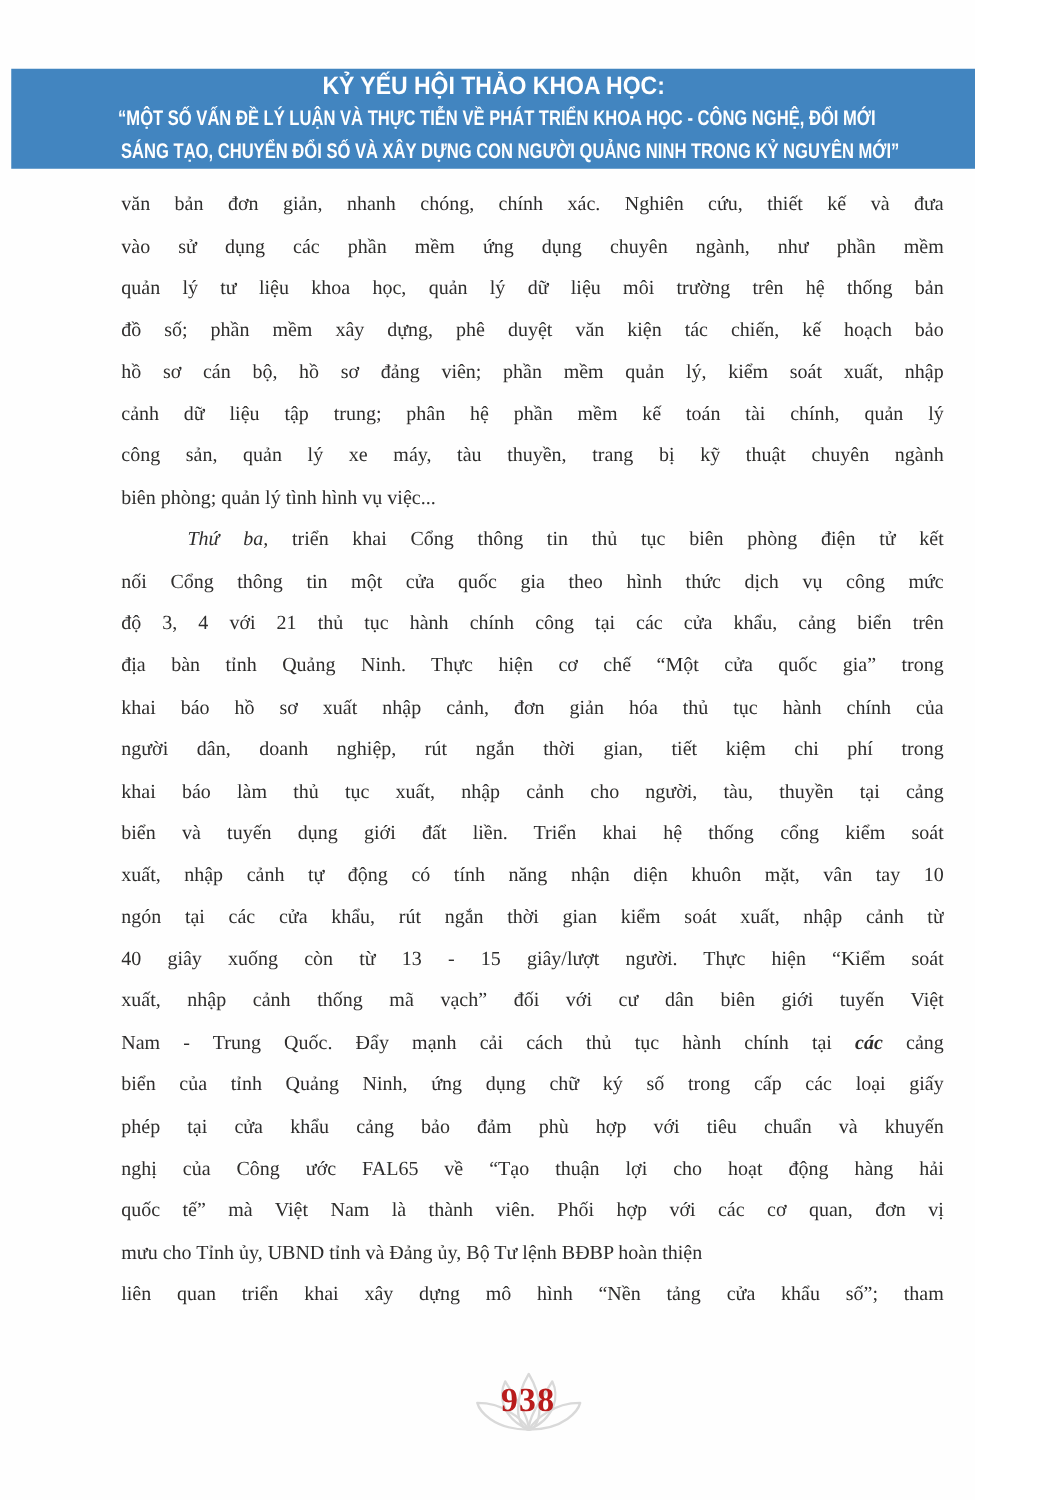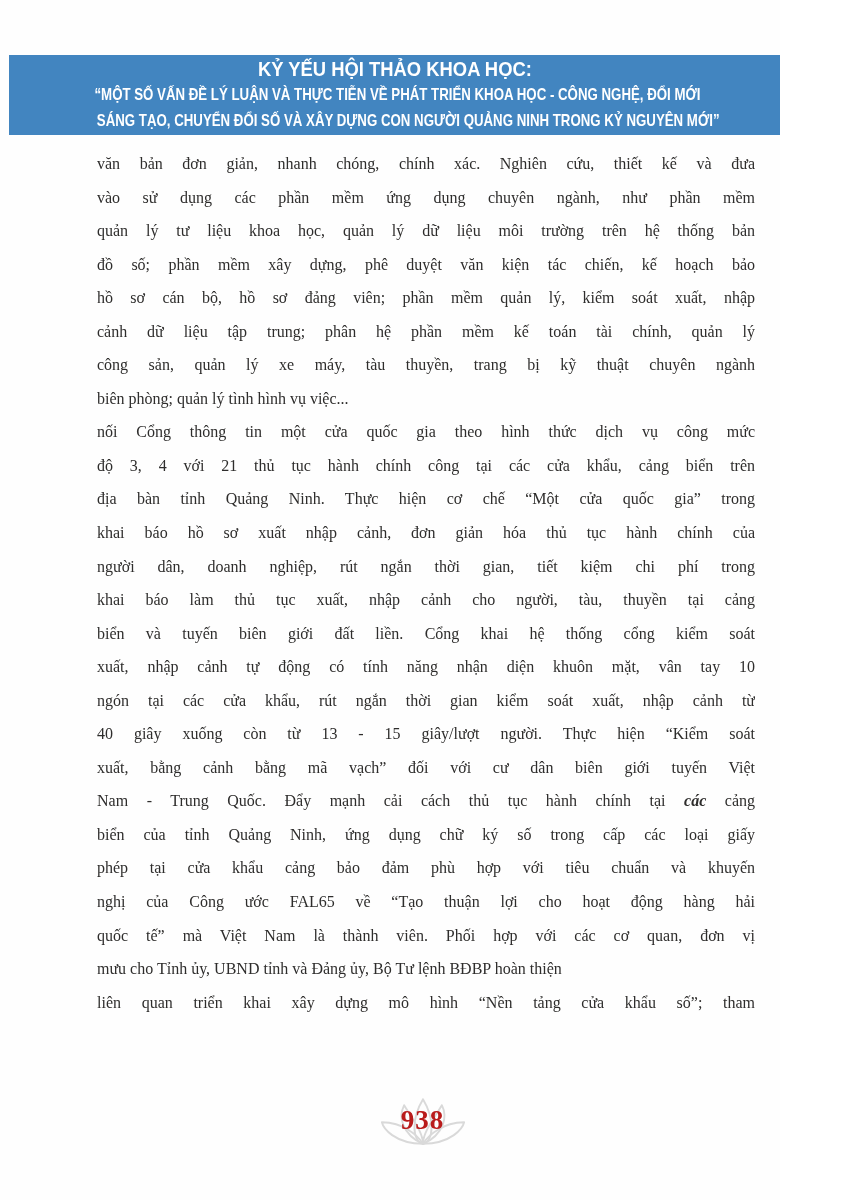--- a/index.html
+++ b/index.html
@@ -115,31 +115,32 @@
 
   <main class="page-body" style="color: rgb(46, 45, 44);">
       <div class="para-line"><span>văn bản đơn giản, nhanh chóng, chính xác. Nghiên cứu, thiết kế và đưa</span></div>
       <div class="para-line"><span>vào sử dụng các phần mềm ứng dụng chuyên ngành, như phần mềm</span></div>
       <div class="para-line"><span>quản lý tư liệu khoa học, quản lý dữ liệu môi trường trên hệ thống bản</span></div>
       <div class="para-line"><span>đồ số; phần mềm xây dựng, phê duyệt văn kiện tác chiến, kế hoạch bảo</span></div>
       <div class="para-line"><span>hồ sơ cán bộ, hồ sơ đảng viên; phần mềm quản lý, kiểm soát xuất, nhập</span></div>
       <div class="para-line"><span>cảnh dữ liệu tập trung; phân hệ phần mềm kế toán tài chính, quản lý</span></div>
       <div class="para-line"><span>công sản, quản lý xe máy, tàu thuyền, trang bị kỹ thuật chuyên ngành</span></div>
       <div class="para-line last"><span>biên phòng; quản lý tình hình vụ việc...</span></div>
+      <div class="para-line indent"><span class="italic">Thứ ba,</span><span> triển khai Cổng thông tin thủ tục biên phòng điện tử kết</span></div>
       <div class="para-line"><span>nối Cổng thông tin một cửa quốc gia theo hình thức dịch vụ công mức</span></div>
       <div class="para-line"><span>độ 3, 4 với 21 thủ tục hành chính công tại các cửa khẩu, cảng biển trên</span></div>
       <div class="para-line"><span>địa bàn tỉnh Quảng Ninh. Thực hiện cơ chế “Một cửa quốc gia” trong</span></div>
       <div class="para-line"><span>khai báo hồ sơ xuất nhập cảnh, đơn giản hóa thủ tục hành chính của</span></div>
       <div class="para-line"><span>người dân, doanh nghiệp, rút ngắn thời gian, tiết kiệm chi phí trong</span></div>
       <div class="para-line"><span>khai báo làm thủ tục xuất, nhập cảnh cho người, tàu, thuyền tại cảng</span></div>
-      <div class="para-line"><span>biển và tuyến biên giới đất liền. Cổng khai hệ thống cổng kiểm soát</span></div>
+      <div class="para-line"><span>biển và tuyến dụng giới đất liền. Triển khai hệ thống cổng kiểm soát</span></div>
       <div class="para-line"><span>xuất, nhập cảnh tự động có tính năng nhận diện khuôn mặt, vân tay 10</span></div>
       <div class="para-line"><span>ngón tại các cửa khẩu, rút ngắn thời gian kiểm soát xuất, nhập cảnh từ</span></div>
       <div class="para-line"><span>40 giây xuống còn từ 13 - 15 giây/lượt người. Thực hiện “Kiểm soát</span></div>
-      <div class="para-line"><span>xuất, bằng cảnh bằng mã vạch” đối với cư dân biên giới tuyến Việt</span></div>
+      <div class="para-line"><span>xuất, nhập cảnh thống mã vạch” đối với cư dân biên giới tuyến Việt</span></div>
       <div class="para-line"><span>Nam - Trung Quốc. Đẩy mạnh cải cách thủ tục hành chính tại </span><span class="bold-italic">các</span><span> cảng</span></div>
       <div class="para-line"><span>biển của tỉnh Quảng Ninh, ứng dụng chữ ký số trong cấp các loại giấy</span></div>
       <div class="para-line"><span>phép tại cửa khẩu cảng bảo đảm phù hợp với tiêu chuẩn và khuyến</span></div>
       <div class="para-line"><span>nghị của Công ước FAL65 về “Tạo thuận lợi cho hoạt động hàng hải</span></div>
       <div class="para-line"><span>quốc tế” mà Việt Nam là thành viên. Phối hợp với các cơ quan, đơn vị</span></div>
       <div class="para-line last"><span>mưu cho Tỉnh ủy, UBND tỉnh và Đảng ủy, Bộ Tư lệnh BĐBP hoàn thiện</span></div>
       <div class="para-line"><span>liên quan triển khai xây dựng mô hình “Nền tảng cửa khẩu số”; tham</span></div>
     </main>
 
   <footer class="page-footer">

